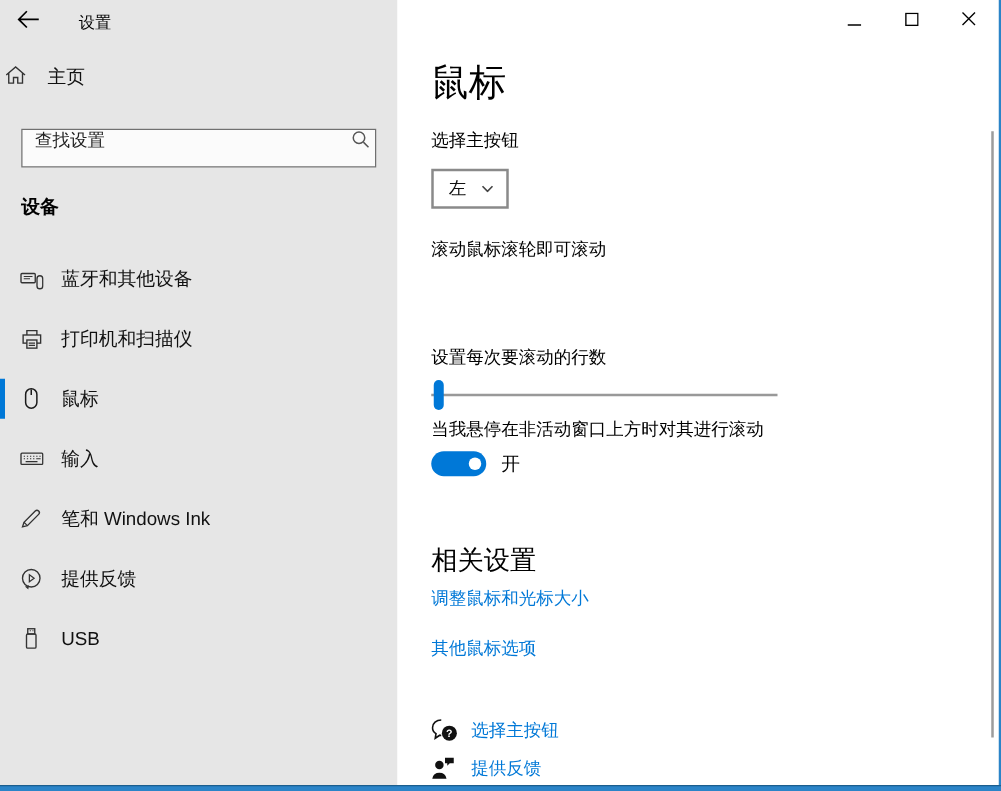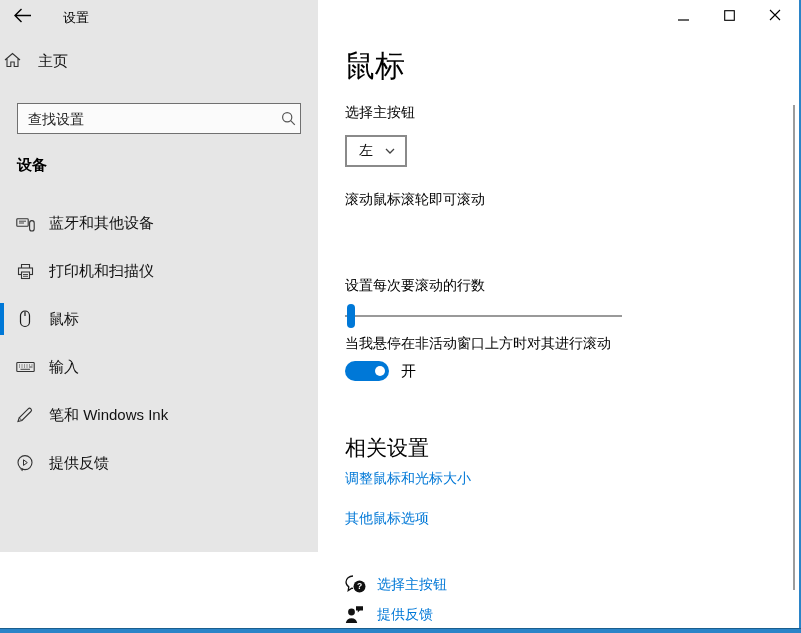--- a/index.html
+++ b/index.html
@@ -1,25 +1,25 @@
 <!DOCTYPE html>
 <html style="--accent: #0078d7; --link: #0078d7; --sidebar-bg: #e6e6e6; --control-border: #8a8a8a; --scrollbar: #9c9c9c; --chrome-blue: #2b84c8;"><head>
 <meta charset="utf-8">
 <style>
   * { margin:0; padding:0; box-sizing:border-box; }
   html,body { width:801px; height:633px; }
   body { font-family:"Liberation Sans", sans-serif; color:#111; }
   #window { position:relative; width:801px; height:633px; background:#fff; overflow:hidden; }
 
   
-  #sidebar { position:absolute; left:0; top:0; width:318px; height:552px; background:var(--sidebar-bg); }
+  #sidebar { position:absolute; left:0; top:0; width:318px; height:628px; background:var(--sidebar-bg); }
   .back-btn { position:absolute; left:13px; top:7px; width:22px; height:18px; cursor:pointer; }
   .app-title { position:absolute; left:63px; top:9px; font-size:13px; color:#000; }
   .home-row { position:absolute; left:0; top:52px; width:318px; height:40px; display:flex; padding-left:4px; cursor:pointer; }
-  .search-box { position:absolute; left:17px; top:103px; width:284px; height:31px; background:#fbfbfb; border:1px solid #707070; display:flex; align-items:center; }
+  .search-box { position:absolute; left:17px; top:103px; width:284px; height:31px; background:#fbfbfb; border:1px solid #707070; display:flex; align-items:flex-start; }
   .search-box input { flex:1; border:none; outline:none; background:transparent; font-family:inherit; font-size:14px; color:#222; padding:0 4px 0 10px; }
   .search-box input::placeholder { color:#222; opacity:1; }
   .search-glyph { width:24px; display:flex; justify-content:center; }
   .section-header { position:absolute; left:17px; top:156px; font-size:15px; font-weight:bold; color:#000; }
   .nav-row { position:absolute; left:0; width:318px; height:40px; display:flex; align-items:center; padding-left:15px; cursor:pointer; font-size:15px; }
   .nav-row .nicon { width:20px; height:20px; margin-right:14px; display:flex; align-items:center; justify-content:center; }
   .nav-row.selected::before { content:""; position:absolute; left:0; top:4px; width:4px; height:32px; background:var(--accent); }
 
   
   #main { position:absolute; left:318px; top:0; width:481px; height:628px; background:#fff; }
@@ -139,20 +139,30 @@
       <span class="nicon">
         <svg width="18" height="18" viewBox="0 0 18 18">
             <circle cx="9" cy="8.6" r="7" fill="none" stroke="#333" stroke-width="1.1"></circle>
             <path d="M7.5 5.8 L11.3 8.6 L7.5 11.4 Z" fill="none" stroke="#333" stroke-width="1"></path>
             <path d="M4.5 15 l1.8 1.6 l0.4-2.3" fill="none" stroke="#333" stroke-width="1"></path>
           </svg>
       </span>
       <span>提供反馈</span>
     </div>
 
+    <div class="nav-row" style="top:491px">
+      <span class="nicon">
+        <svg width="14" height="18" viewBox="0 0 14 18">
+            <rect x="4.2" y="1" width="5.6" height="4.2" fill="none" stroke="#333" stroke-width="1.1"></rect>
+            <path d="M5.8 2.6 h0.9 M7.9 2.6 h0.9" stroke="#333" stroke-width="0.9"></path>
+            <rect x="3.2" y="5.2" width="7.6" height="11.3" rx="1" fill="none" stroke="#333" stroke-width="1.1"></rect>
+          </svg>
+      </span>
+      <span>USB</span>
+    </div>
   </div>
 
   <div id="main">
 
     <div class="caption-controls">
       <button class="cap-btn">
         <span><svg width="11" height="2" viewBox="0 0 11 2">
               <path d="M0 1 H11" stroke="#000" stroke-width="1.2"></path>
             </svg></span>
       </button>

